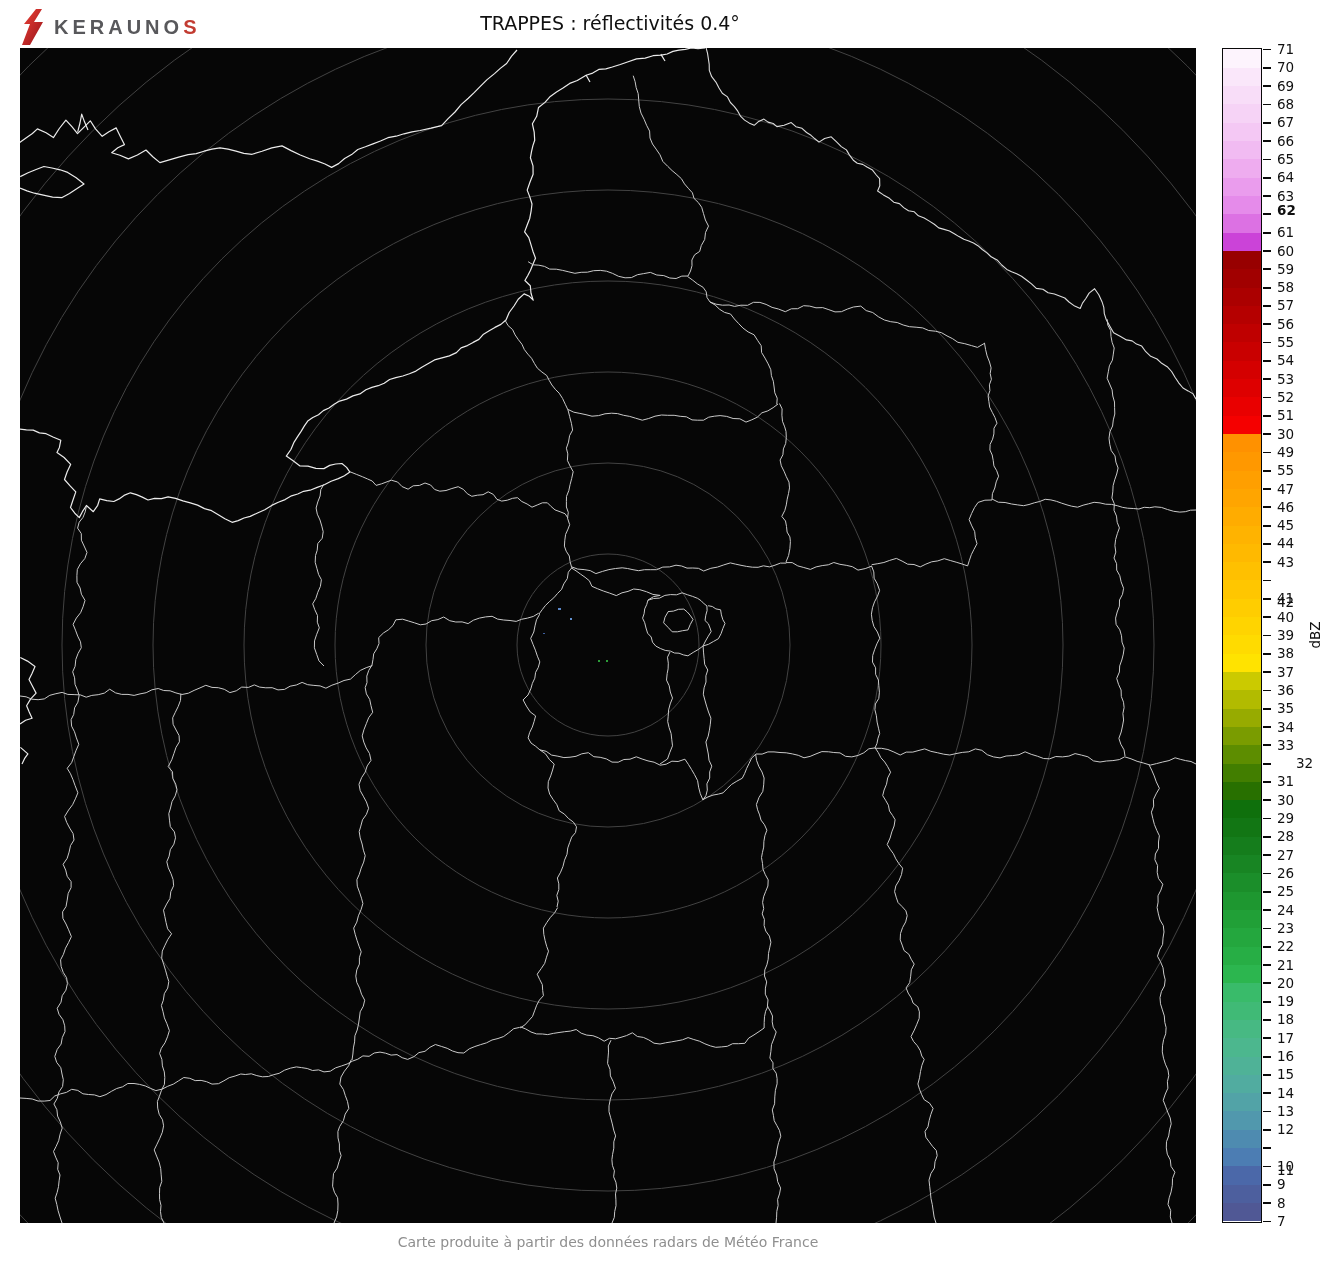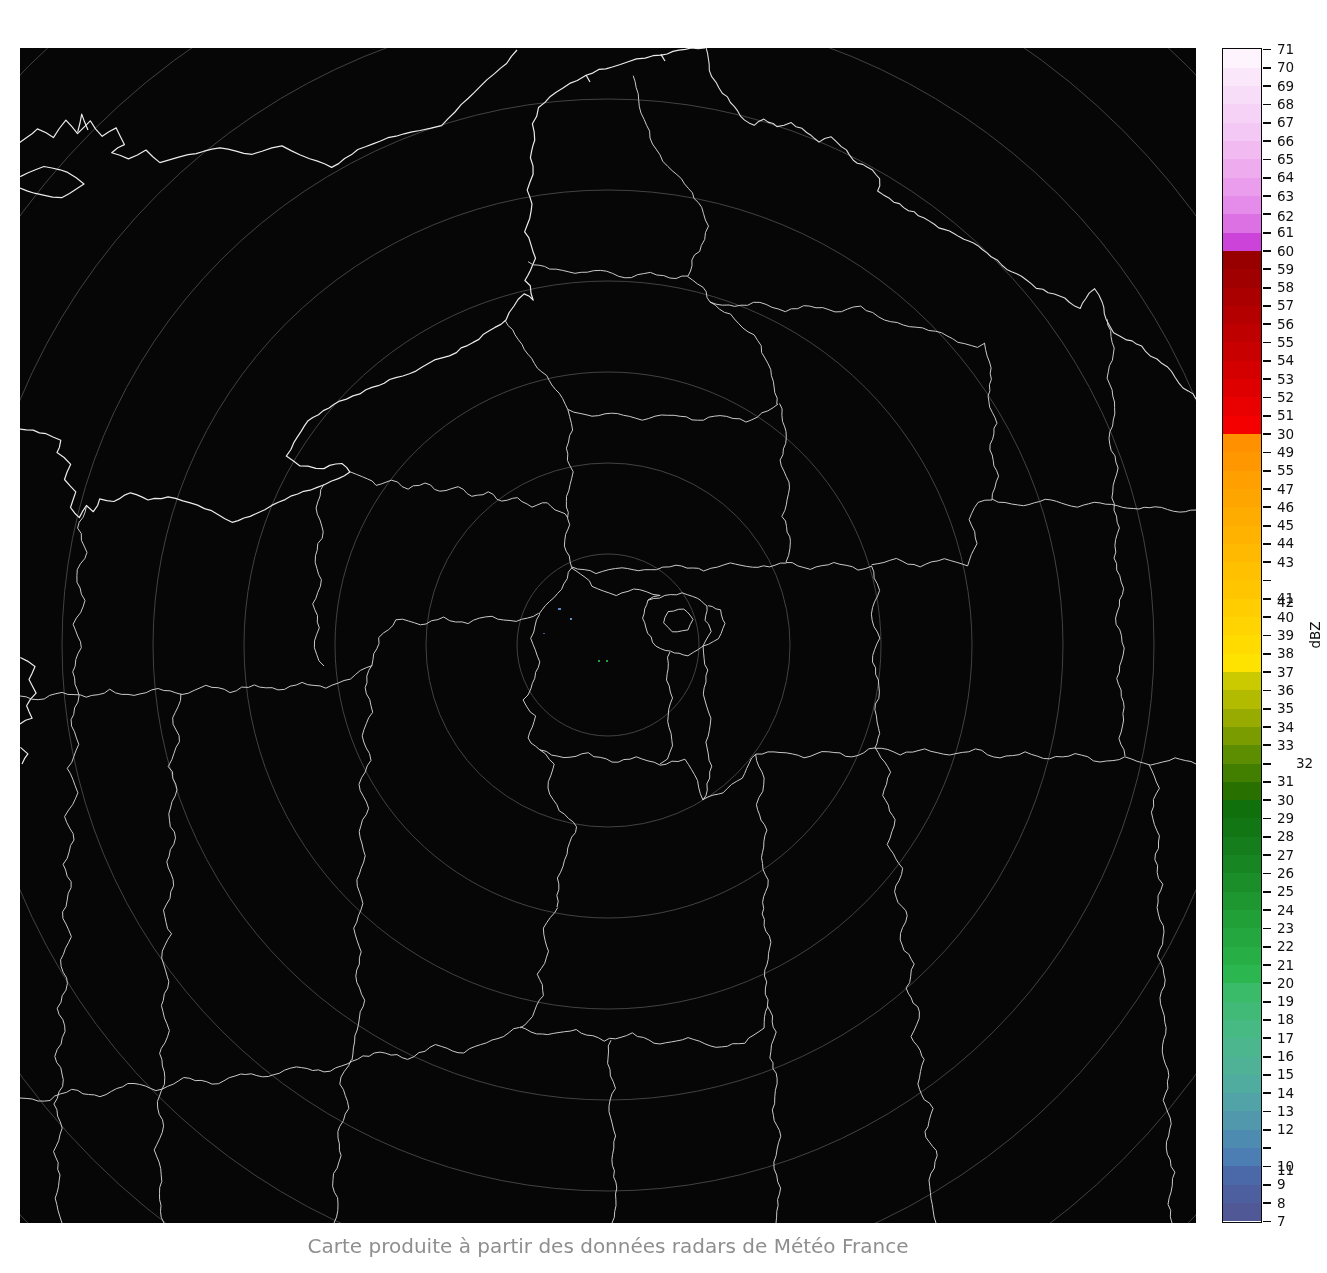--- a/index.html
+++ b/index.html
@@ -26,26 +26,39 @@
   #cbar-body{position:absolute;left:0;top:0;width:40px;height:1175px;border:1.6px solid #0a0a0a;
     box-sizing:border-box;background:#fff;}
   .cbar-cell{position:absolute;left:0;width:100%;}
   .cbar-tick{position:absolute;left:41px;width:8px;height:1.8px;background:#0a0a0a;}
   .cbar-label{position:absolute;left:55px;font-size:13.5px;color:#101010;line-height:15px;}
   #dbz-label{position:absolute;left:93px;top:587px;transform:translate(-50%,-50%) rotate(-90deg);
     font-size:13.5px;color:#101010;white-space:nowrap;}
 
   
   #caption{position:absolute;left:20px;top:1234px;width:1176px;text-align:center;
-    font-size:20px;color:#8f8f8f;}
+    font-size:14px;color:#8f8f8f;}
 </style>
 </head>
 <body>
 
 <div id="header">
+  <div id="logo">
+    <svg width="26" height="36" viewBox="0 0 24 36">
+      <defs>
+        <linearGradient id="boltGrad" x1="0" y1="0" x2="1" y2="1">
+          <stop offset="0" stop-color="#ef4136"></stop>
+          <stop offset="1" stop-color="#96141b"></stop>
+        </linearGradient>
+      </defs>
+      <polygon points="15,0 3,15 9,15 1,36 9,36 22,13 13,13 21,0" fill="url(#boltGrad)"></polygon>
+    </svg>
+    <span class="logo-text"><span>KERAUNO</span><span class="accent">S</span></span>
+  </div>
+  <div id="title">TRAPPES : réflectivités 0.4°</div>
 </div>
 
 <div id="map">
     <svg width="1176" height="1175" viewBox="0 0 1176 1175">
       <rect width="1176" height="1175" fill="#060606"></rect>
       <circle cx="588" cy="597" r="91" fill="none" stroke="#424242" stroke-width="1"></circle>
       <circle cx="588" cy="597" r="182" fill="none" stroke="#424242" stroke-width="1"></circle>
       <circle cx="588" cy="597" r="273" fill="none" stroke="#424242" stroke-width="1"></circle>
       <circle cx="588" cy="597" r="364" fill="none" stroke="#424242" stroke-width="1"></circle>
       <circle cx="588" cy="597" r="455" fill="none" stroke="#424242" stroke-width="1"></circle>
@@ -286,21 +299,21 @@
     <div class="cbar-label" style="top: 250.431px;">57</div>
     <div class="cbar-tick" style="top: 238.722px;"></div>
     <div class="cbar-label" style="top: 232.122px;">58</div>
     <div class="cbar-tick" style="top: 220.412px;"></div>
     <div class="cbar-label" style="top: 213.812px;">59</div>
     <div class="cbar-tick" style="top: 202.103px;"></div>
     <div class="cbar-label" style="top: 195.503px;">60</div>
     <div class="cbar-tick" style="top: 183.794px;"></div>
     <div class="cbar-label" style="top: 177.194px;">61</div>
     <div class="cbar-tick" style="top: 165.484px;"></div>
-    <div class="cbar-label" style="top: 161px;">62</div>
+    <div class="cbar-label" style="top: 155px; font-weight: bold;">62</div>
     <div class="cbar-tick" style="top: 147.175px;"></div>
     <div class="cbar-label" style="top: 140.575px;">63</div>
     <div class="cbar-tick" style="top: 128.866px;"></div>
     <div class="cbar-label" style="top: 122.266px;">64</div>
     <div class="cbar-tick" style="top: 110.556px;"></div>
     <div class="cbar-label" style="top: 103.956px;">65</div>
     <div class="cbar-tick" style="top: 92.2469px;"></div>
     <div class="cbar-label" style="top: 85.6469px;">66</div>
     <div class="cbar-tick" style="top: 73.9375px;"></div>
     <div class="cbar-label" style="top: 67.3375px;">67</div>

